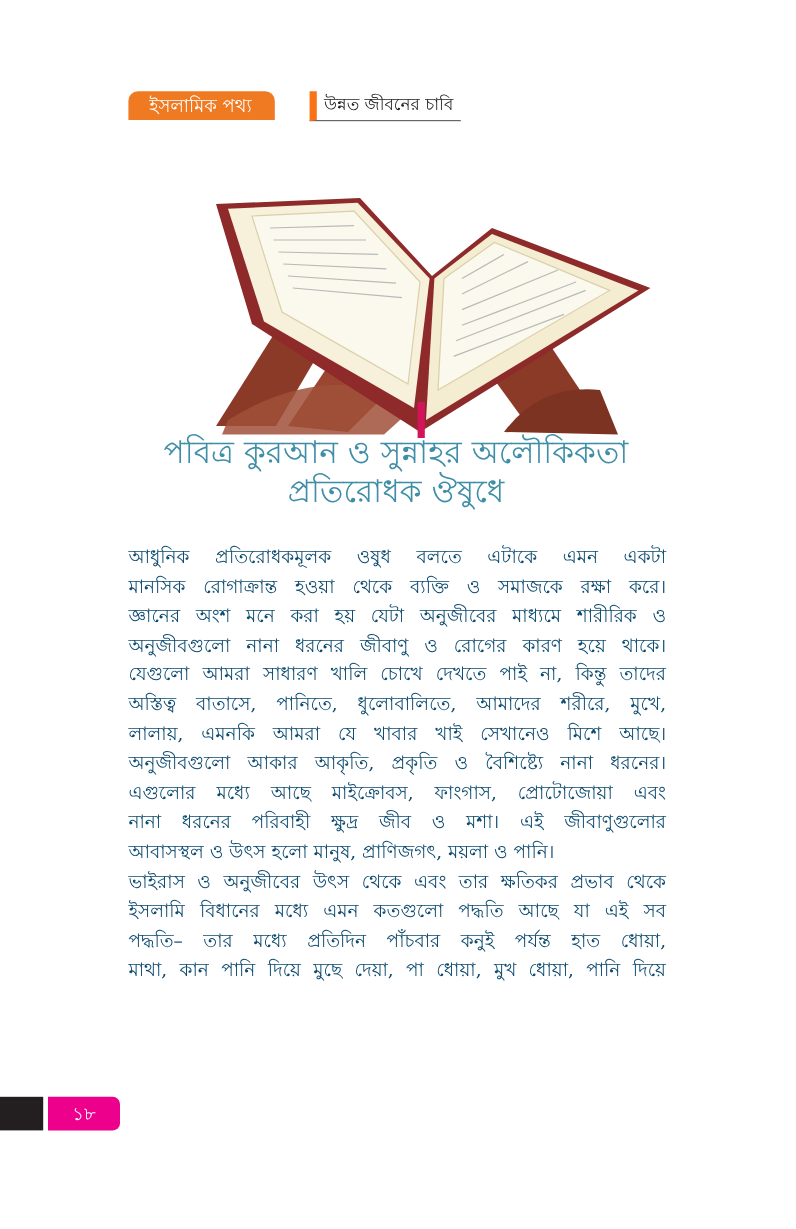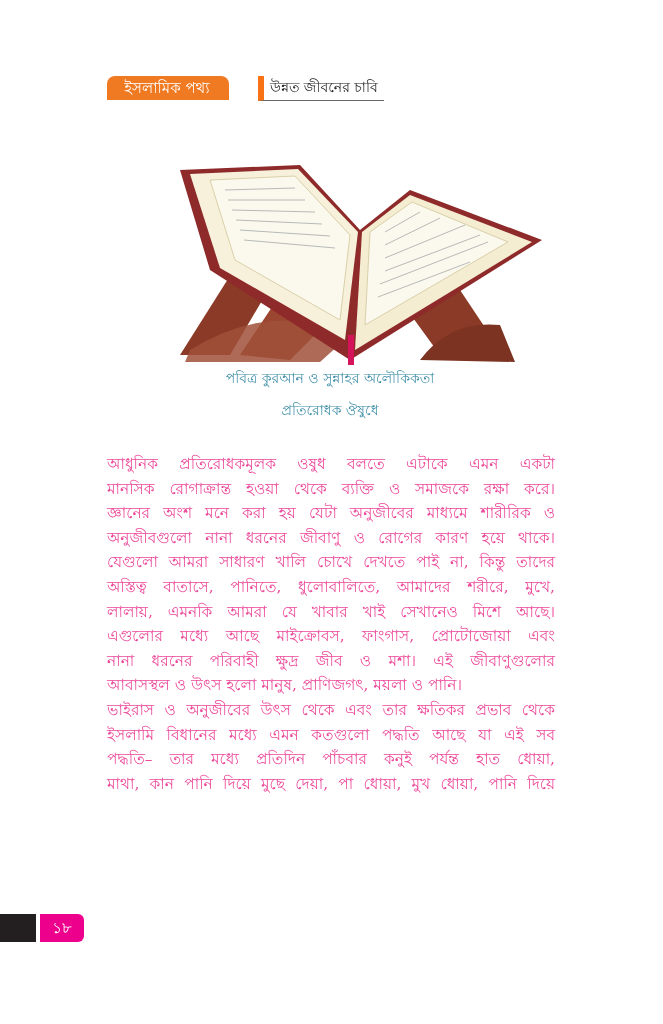--- a/index.html
+++ b/index.html
@@ -13,32 +13,32 @@
     border-radius:8px 8px 0 0; display:flex; align-items:center; height:24px; width:122px;
     box-sizing:border-box; justify-content:center;
   }
   .header-sub {
     margin-left:8px; border-left:6px solid #f97316; border-bottom:1px solid #666;
     padding:0 6px 0 6px; font-size:14px; color:#222; display:flex; align-items:center; height:24px;
   }
   .illustration { position:absolute; left:170px; top:150px; width:380px; height:215px; }
   .title {
     position:absolute; left:110px; top:362px; width:440px; text-align:center;
-    color:#3f8ea7; font-size:14px; line-height:32px; font-family:"DejaVu Serif", serif;
+    color:#3f8ea7; font-size:26px; line-height:32px; font-family:"DejaVu Serif", serif;
   }
   .body-text {
     position:absolute; left:107px; top:452px; width:448px;
-    font-size:15.4px; line-height:24.6px; color:#ec4899; text-align:justify;
+    font-size:15.4px; line-height:24.6px; color:#0c4a6e; text-align:justify;
     font-family:"DejaVu Serif", serif;
   }
   .body-text p { margin:0; text-align:justify; text-align-last:justify; }
   .body-text p.last { text-align-last:left; }
   .footer-black { position:absolute; left:0; top:914px; width:36px; height:28px; background:#231f20; }
   .footer-page {
-    position:absolute; left:40px; top:914px; width:44px; height:28px; background:#ec008c;
+    position:absolute; left:40px; top:914px; width:60px; height:28px; background:#ec008c;
     border-radius:0 6px 6px 0; color:#fff; font-size:15px; display:flex; align-items:center; justify-content:center;
   }
 </style>
 </head>
 <body>
 
 <div class="header">
   <div class="header-badge">ইসলামিক পথ্য</div>
   <div class="header-sub">উন্নত জীবনের চাবি</div>
 </div>
@@ -85,20 +85,21 @@
 </div>
 
 <div class="body-text">
   <p>আধুনিক প্রতিরোধকমূলক ওষুধ বলতে এটাকে এমন একটা</p>
   <p>মানসিক রোগাক্রান্ত হওয়া থেকে ব্যক্তি ও সমাজকে রক্ষা করে।</p>
   <p>জ্ঞানের অংশ মনে করা হয় যেটা অনুজীবের মাধ্যমে শারীরিক ও</p>
   <p>অনুজীবগুলো নানা ধরনের জীবাণু ও রোগের কারণ হয়ে থাকে।</p>
   <p>যেগুলো আমরা সাধারণ খালি চোখে দেখতে পাই না, কিন্তু তাদের</p>
   <p>অস্তিত্ব বাতাসে, পানিতে, ধুলোবালিতে, আমাদের শরীরে, মুখে,</p>
   <p>লালায়, এমনকি আমরা যে খাবার খাই সেখানেও মিশে আছে।</p>
+  <p>অনুজীবগুলো আকার আকৃতি, প্রকৃতি ও বৈশিষ্ট্যে নানা ধরনের।</p>
   <p>এগুলোর মধ্যে আছে মাইক্রোবস, ফাংগাস, প্রোটোজোয়া এবং</p>
   <p>নানা ধরনের পরিবাহী ক্ষুদ্র জীব ও মশা। এই জীবাণুগুলোর</p>
   <p class="last">আবাসস্থল ও উৎস হলো মানুষ, প্রাণিজগৎ, ময়লা ও পানি।</p>
   <p>ভাইরাস ও অনুজীবের উৎস থেকে এবং তার ক্ষতিকর প্রভাব থেকে</p>
   <p>ইসলামি বিধানের মধ্যে এমন কতগুলো পদ্ধতি আছে যা এই সব</p>
   <p>পদ্ধতি– তার মধ্যে প্রতিদিন পাঁচবার কনুই পর্যন্ত হাত ধোয়া,</p>
   <p>মাথা, কান পানি দিয়ে মুছে দেয়া, পা ধোয়া, মুখ ধোয়া, পানি দিয়ে</p>
 </div>
 
 <div class="footer-black"></div>

